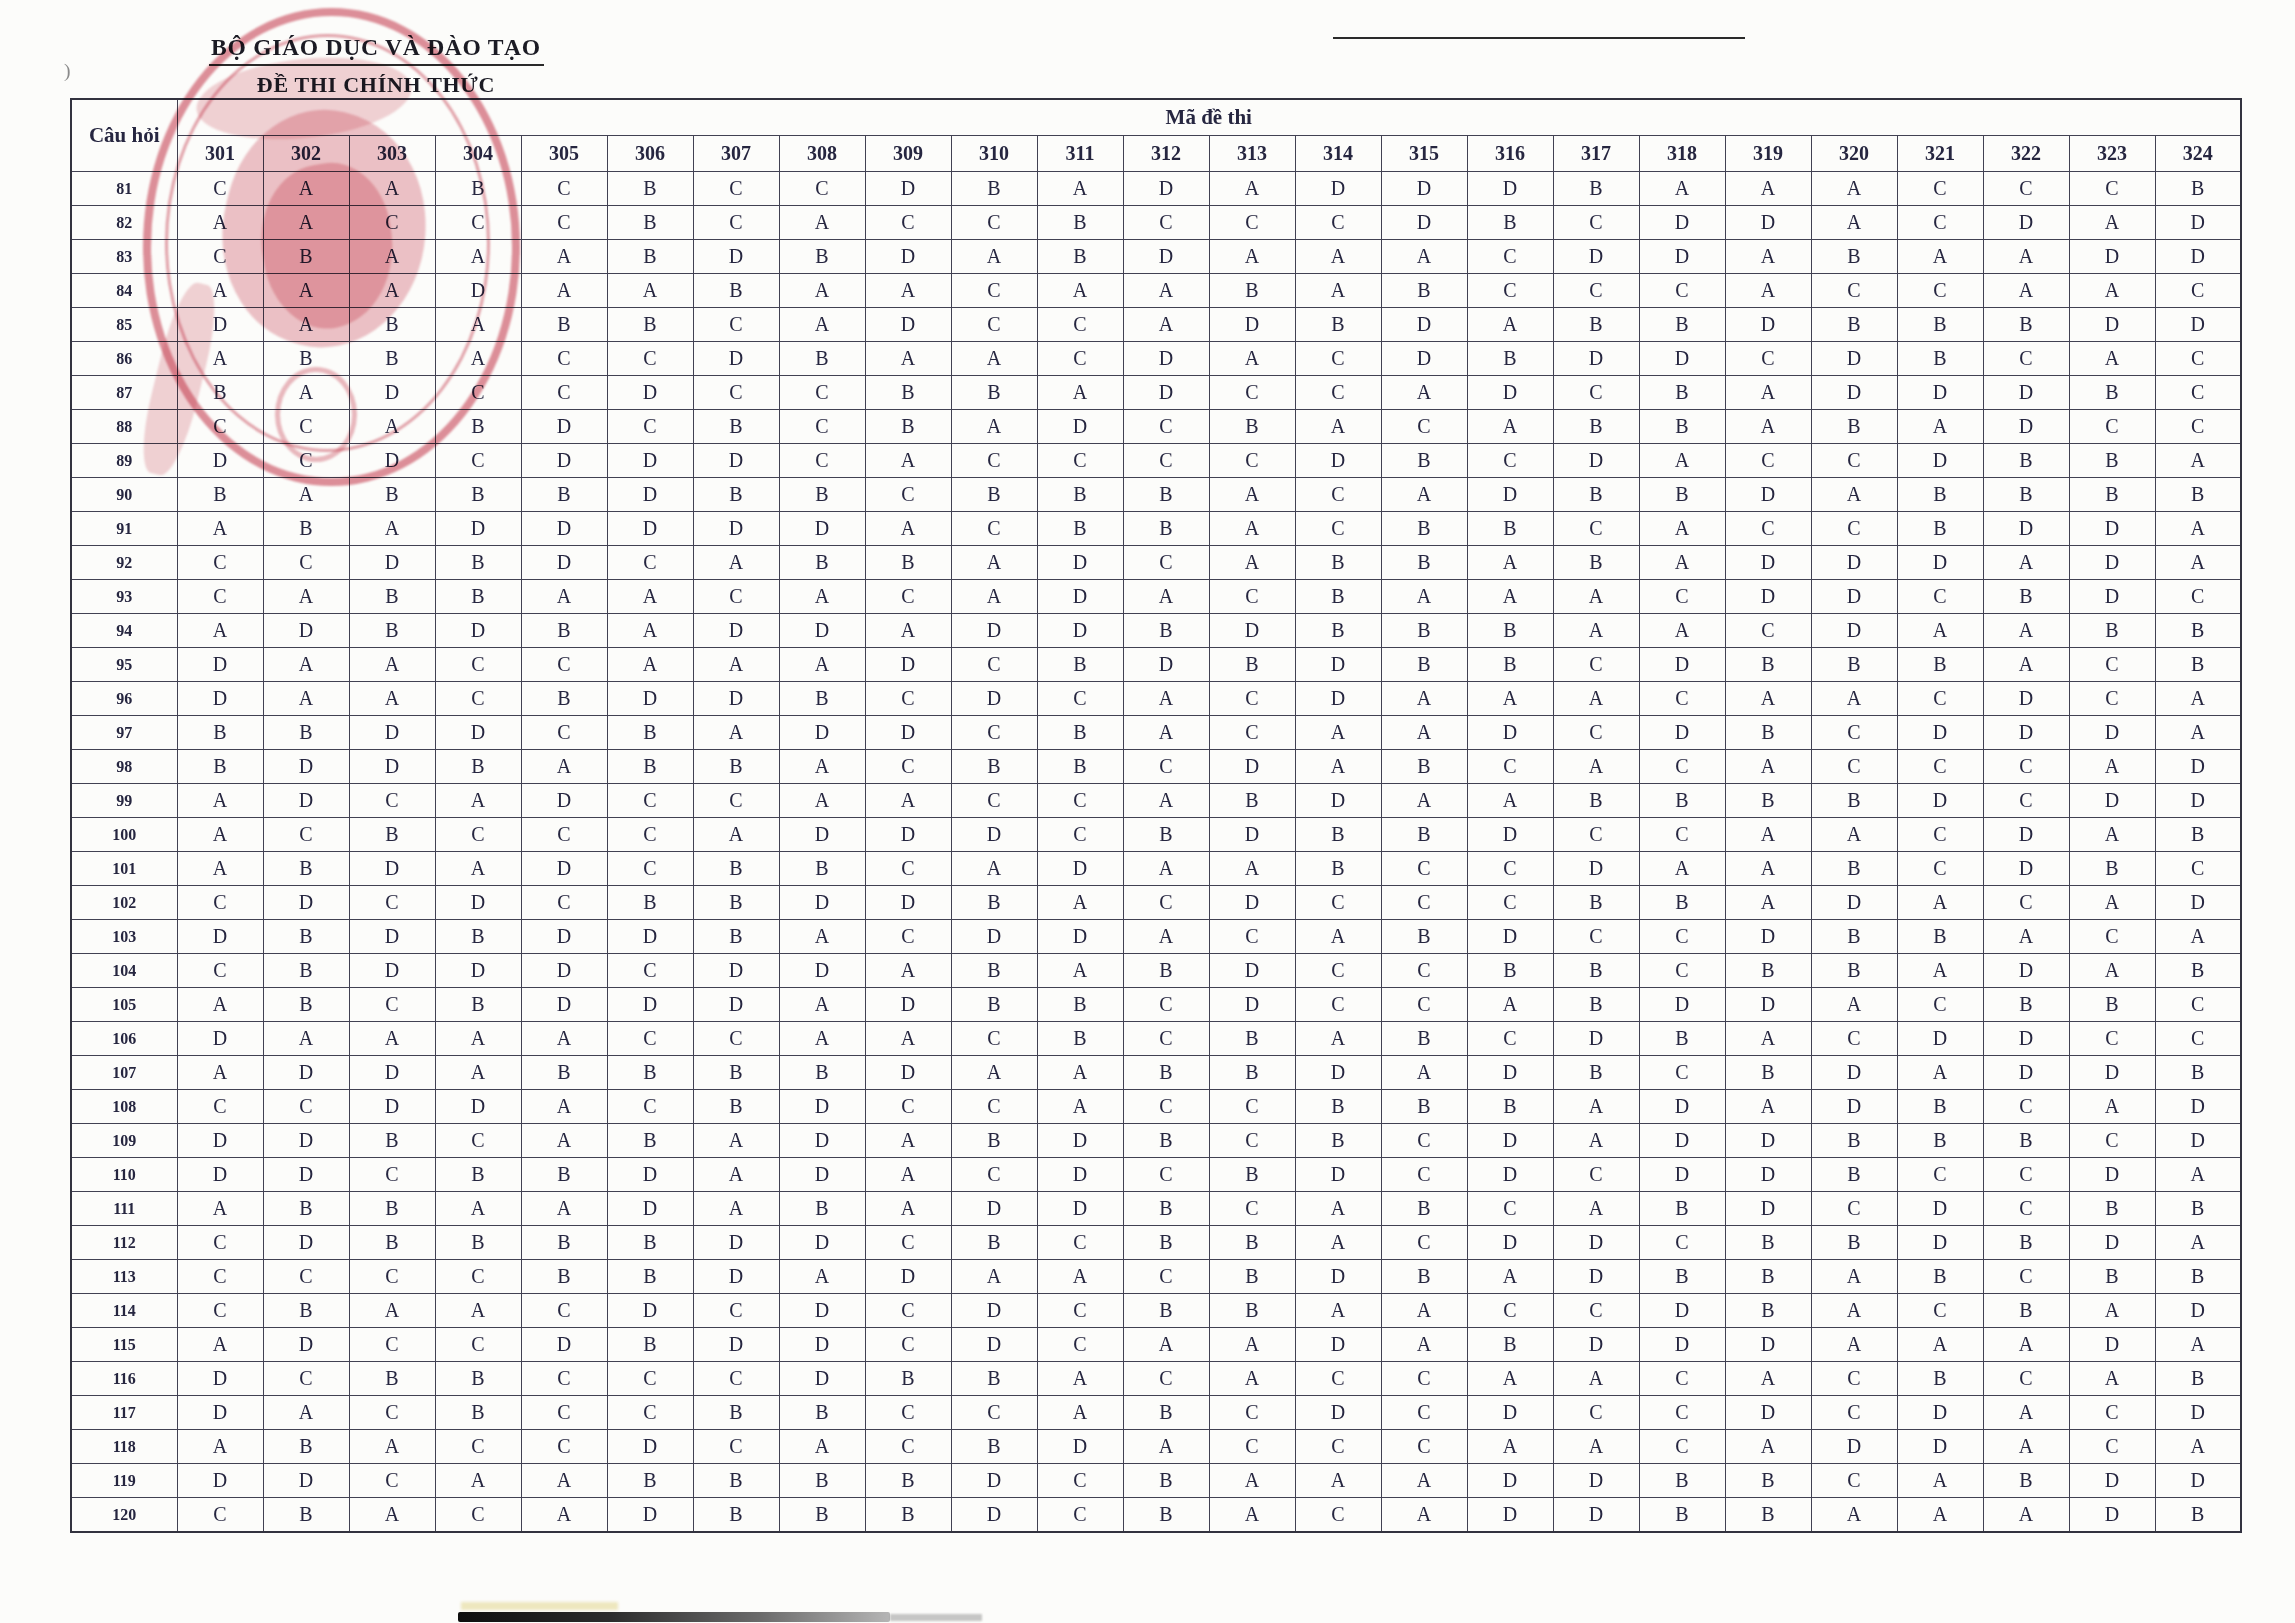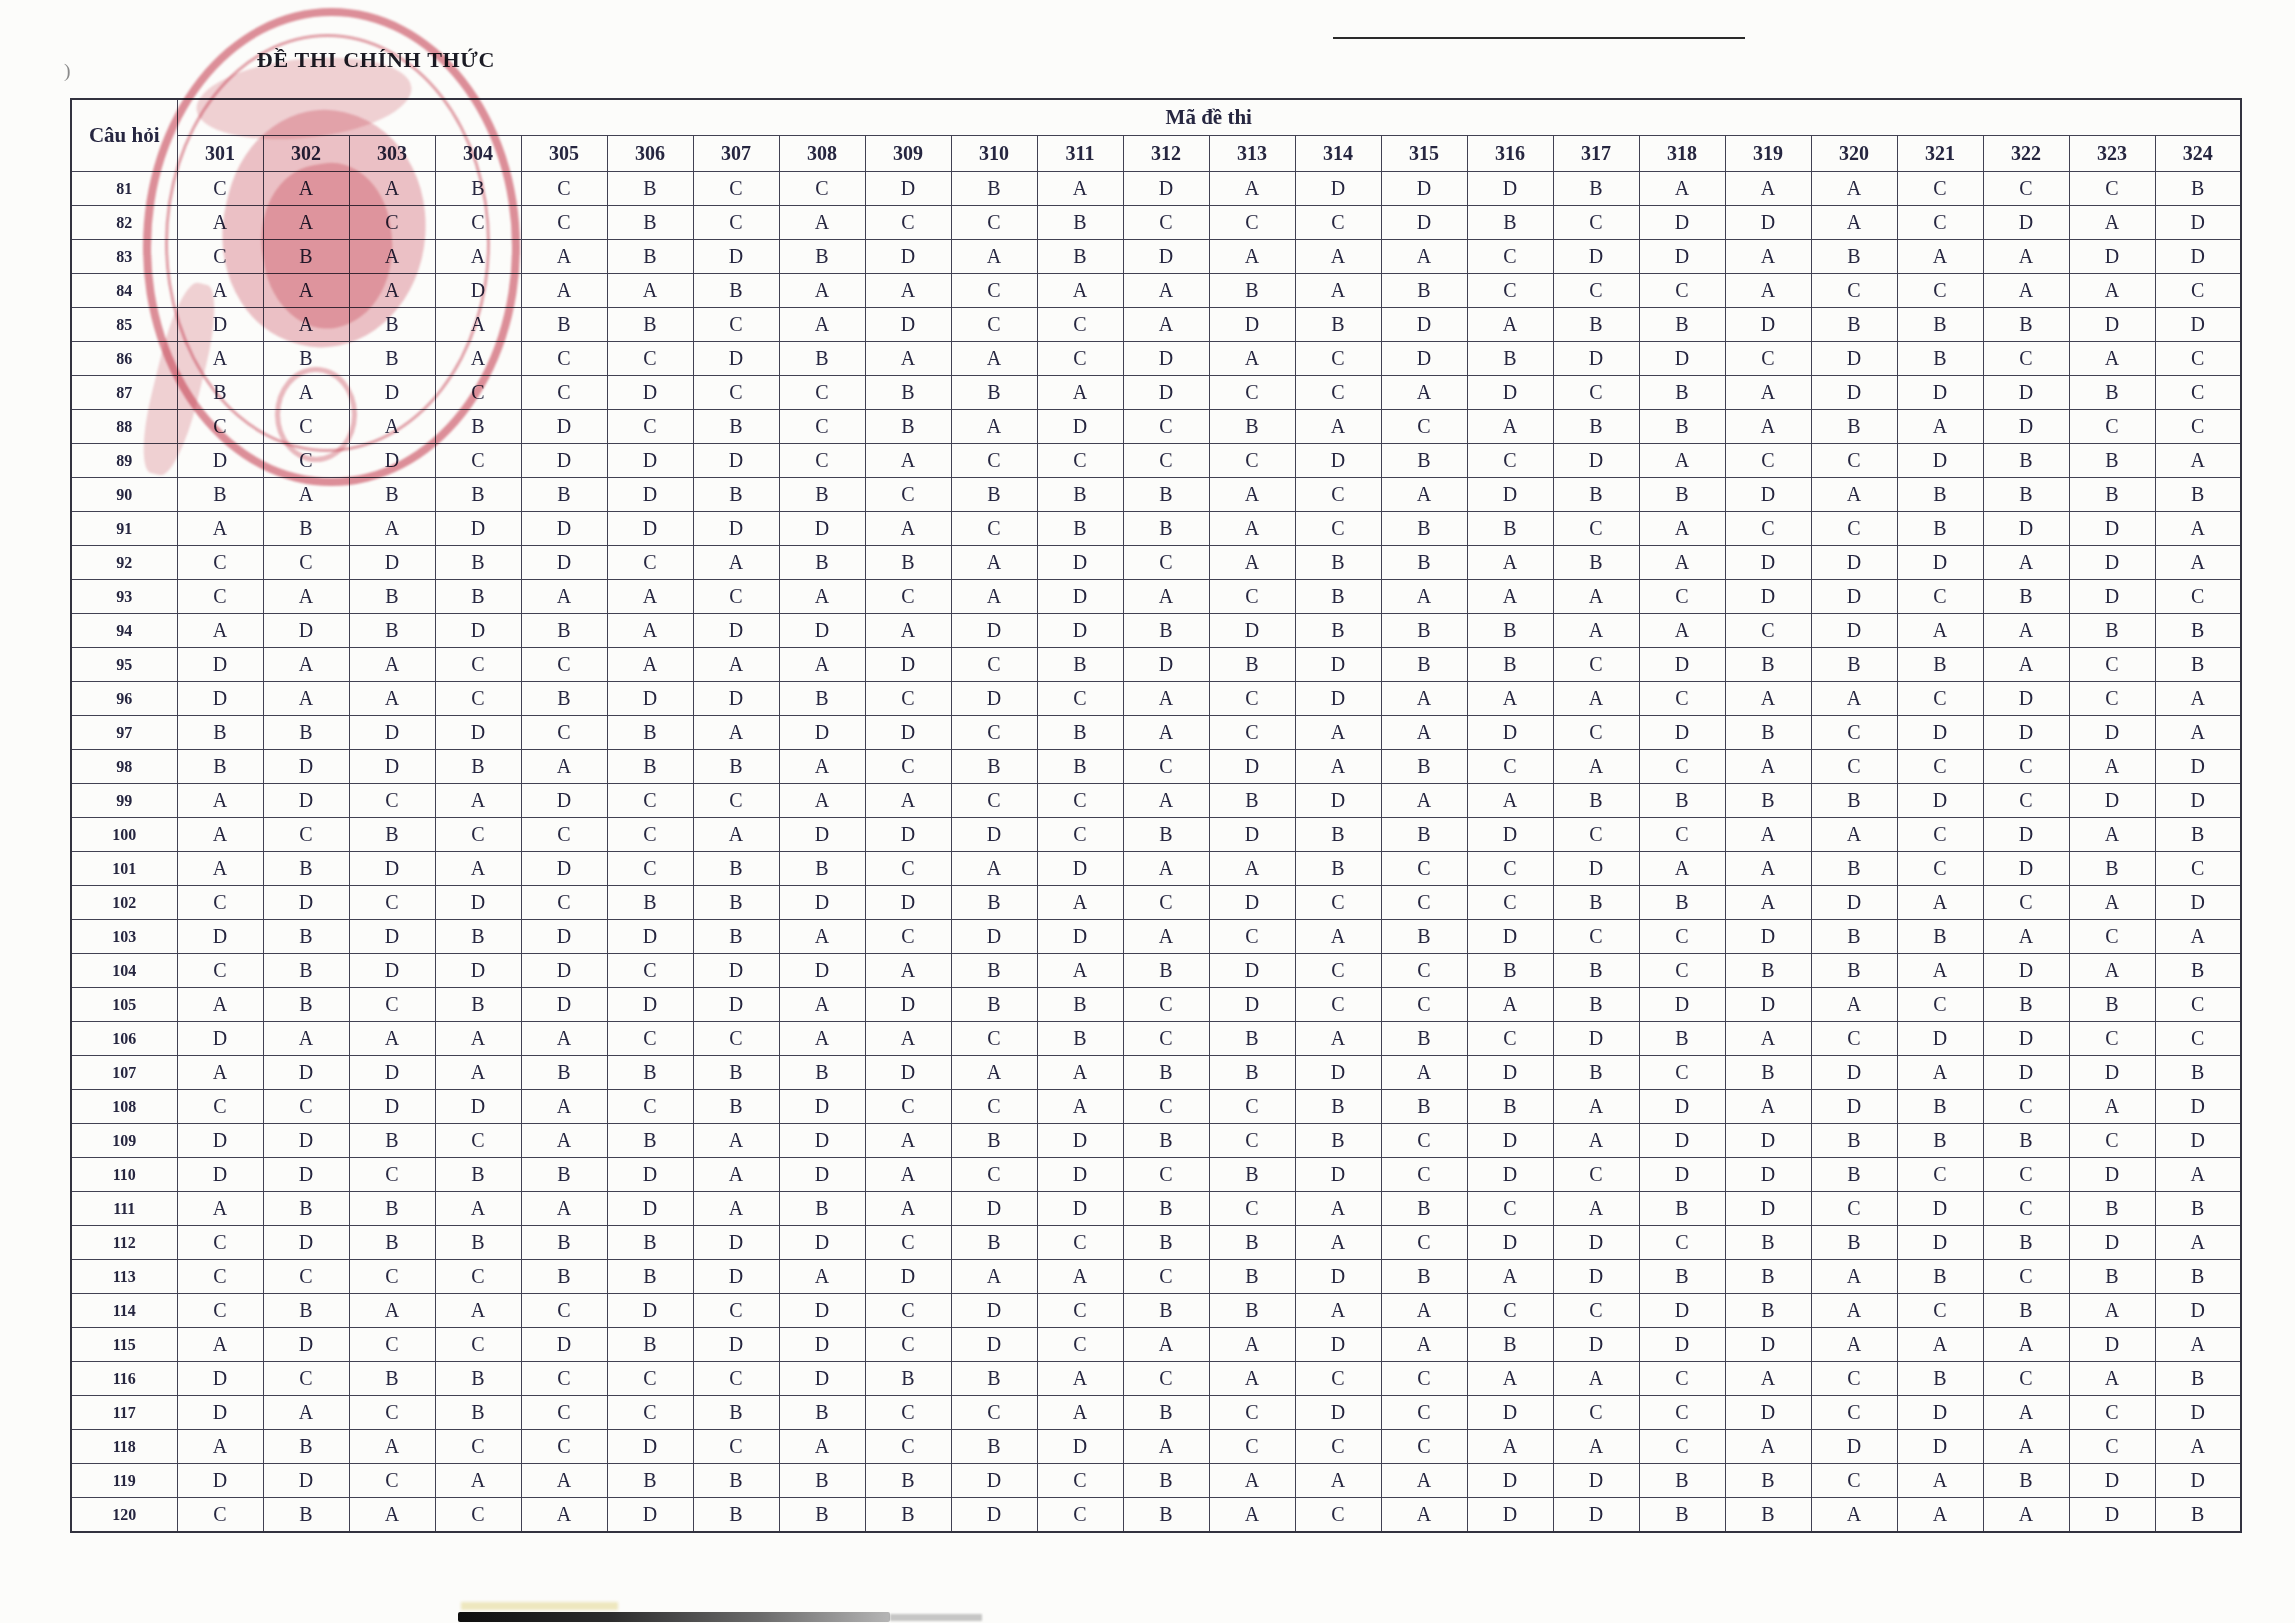--- a/index.html
+++ b/index.html
@@ -5,21 +5,21 @@
   html,body{margin:0;padding:0;}
   body{
     width:2295px;height:1623px;position:relative;
     background:#fcfcfa;overflow:hidden;
     font-family:"Liberation Serif","DejaVu Serif",serif;
     color:#23233a;
   }
   
   .hdr-left{position:absolute;left:124px;top:34px;width:504px;text-align:center;color:#1b1b24;}
   .hdr-left .l1{font-size:23.6px;font-weight:bold;display:inline-block;padding:0 2.6px 3.3px 2.6px;border-bottom:2px solid #2a2a2a;letter-spacing:0.7px;}
-  .hdr-left .l2{font-size:22px;font-weight:bold;margin-top:13px;letter-spacing:0.7px;}
+  .hdr-left .l2{font-size:22px;font-weight:bold;margin-top:6px;letter-spacing:0.7px;}
   .hdr-right{position:absolute;left:1113px;top:34px;width:851px;text-align:center;color:#1b1b24;}
   .hdr-right .l1{font-size:23.6px;font-weight:bold;letter-spacing:0.7px;}
   .hdr-right .hr{width:412px;height:0;border-top:2.6px solid #2a2a2a;margin:2.6px auto 3.9px auto;}
   .hdr-right .l2{font-size:22px;font-weight:bold;}
   .stray{position:absolute;left:64px;top:60px;font-size:19.6px;color:#8a8a8a;}
   
   table.key{
     position:absolute;left:70px;top:98px;
     border-collapse:collapse;table-layout:fixed;
     background:transparent;
@@ -54,20 +54,21 @@
     background:linear-gradient(to right,#0e0e0e 0%,#2c2c2c 35%,#6b6b6b 70%,#b5b5b5 100%);filter:blur(0.7px);}
   .artifact-dark2{position:absolute;left:890px;top:1614px;width:92px;height:6.5px;background:#9a9a9a;opacity:.55;filter:blur(1px);}
   .artifact-yellow{position:absolute;left:461px;top:1602px;width:157px;height:7.9px;background:rgba(226,214,140,.55);filter:blur(1.6px);}
 </style>
 </head>
 <body>
 
 <div class="stray">)</div>
 
 <div class="hdr-left">
+  <div><span class="l1">BỘ GIÁO DỤC VÀ ĐÀO TẠO</span></div>
   <div class="l2">ĐỀ THI CHÍNH THỨC</div>
 </div>
 
 <div class="hdr-right">
   <div class="hr"></div>
 </div>
 
 <table class="key">
   <colgroup id="cols">
       <col class="qcol">

